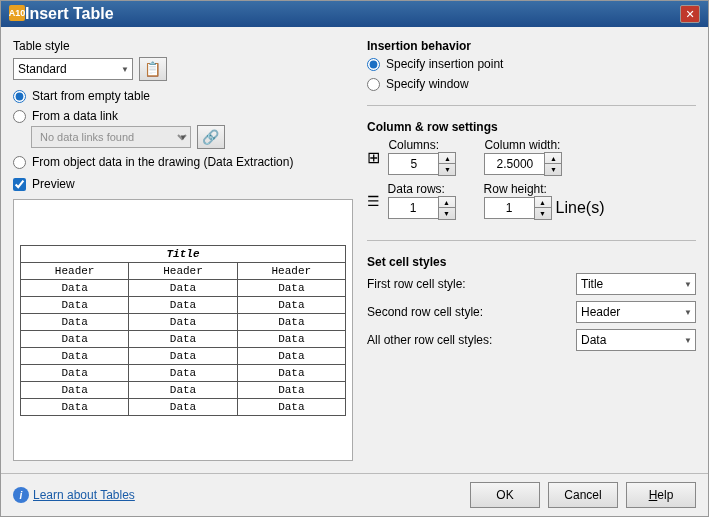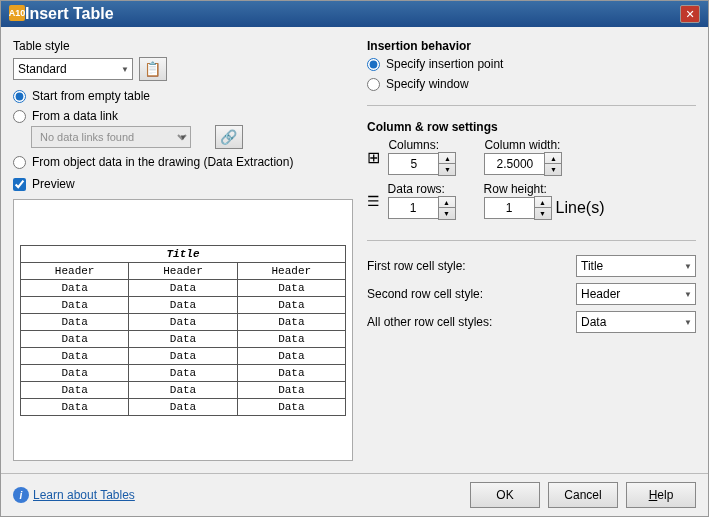--- a/index.html
+++ b/index.html
@@ -148,21 +148,21 @@
     .radio-input {
       width: 13px;
       height: 13px;
       accent-color: #1a6fc4;
       cursor: pointer;
     }
     
     .data-link-row {
       display: flex;
       align-items: center;
-      gap: 24px;
+      gap: 6px;
       margin-top: 2px;
       margin-left: 18px;
     }
     .data-link-combo {
       width: 160px;
       height: 22px;
       border: 1px solid #888;
       background: #e8e8e8;
       padding: 2px 4px;
       font-size: 11px;
@@ -575,20 +575,21 @@
                 <span class="line-label">Line(s)</span>
               </div>
             </div>
           </div>
         </div>
       </div>
 
       <hr class="section-divider">
 
       <div>
+        <div class="section-title">Set cell styles</div>
         <div class="cell-style-row">
           <span>First row cell style:</span>
           <div class="cell-style-combo-wrapper">
             <select class="cell-style-combo">
               <option>Title</option>
               <option>Header</option>
               <option>Data</option>
             </select>
           </div>
         </div>

